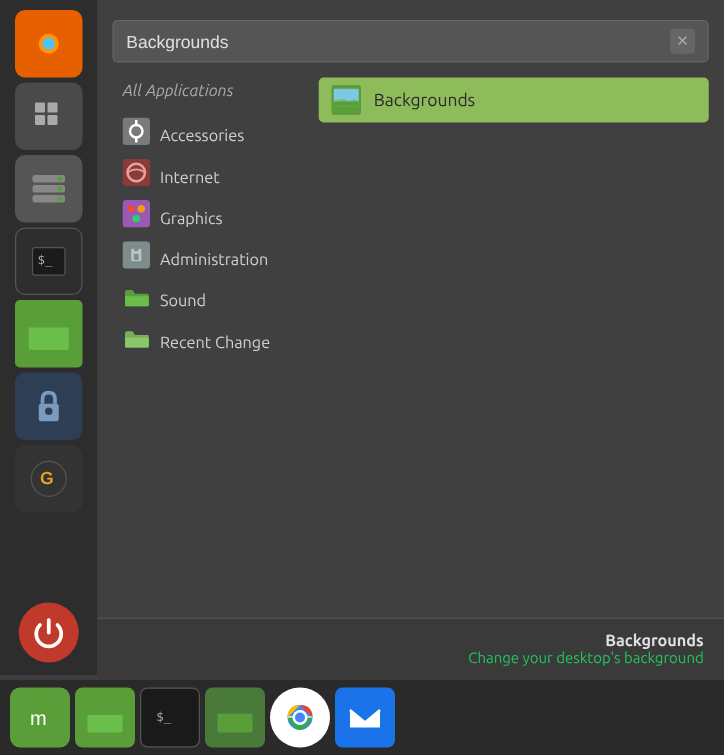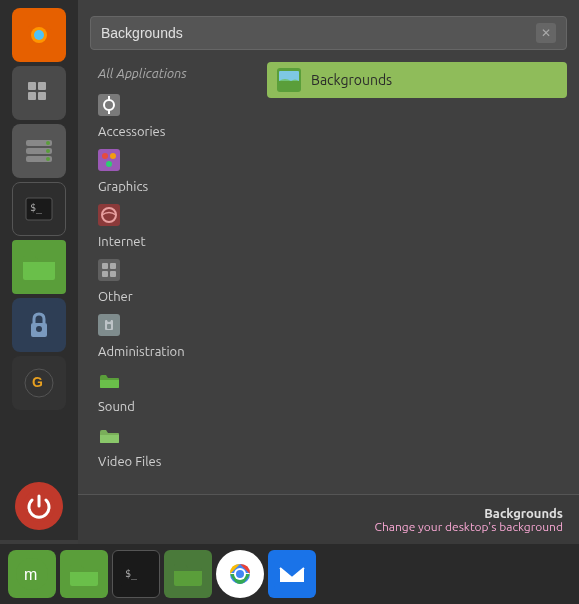--- a/index.html
+++ b/index.html
@@ -93,49 +93,48 @@
       display: flex;
       align-items: center;
       justify-content: center;
       font-size: 12px;
     }
 
     
     .content-area {
       display: flex;
       flex: 1;
-      gap: 12px;
+      gap: 0;
     }
 
     
     .categories {
       width: 165px;
       flex-shrink: 0;
       display: flex;
       flex-direction: column;
       gap: 1px;
     }
 
     .all-apps-label {
       color: #aaa;
       font-size: 13px;
       padding: 4px 8px 8px 8px;
       font-style: italic;
     }
 
     .category-item {
       display: flex;
-      align-items: flex-start;
+      align-items: flex-end;
       gap: 8px;
       padding: 5px 8px;
       cursor: pointer;
       border-radius: 3px;
       color: #d0d0d0;
       font-size: 13px;
-      flex-direction: column;
     }
 
     .cat-icon {
       width: 22px;
       height: 22px;
       border-radius: 3px;
       display: flex;
       align-items: center;
       justify-content: center;
       font-size: 13px;
@@ -193,21 +192,21 @@
       padding-right: 16px;
     }
 
     .info-title {
       color: #e0e0e0;
       font-size: 13px;
       font-weight: bold;
     }
 
     .info-desc {
-      color: #f9a8d4;
+      color: #22c55e;
       font-size: 12px;
       text-align: right;
     }
 
     
     .taskbar {
       position: absolute;
       bottom: 0;
       left: 0;
       right: 0;
@@ -315,53 +314,41 @@
             <line x1="11" y1="2" x2="11" y2="6" stroke="white" stroke-width="2"></line>
             <line x1="11" y1="16" x2="11" y2="20" stroke="white" stroke-width="2"></line>
           </svg>
         </div>
         <span>Accessories</span>
       </div>
 
       <div class="category-item">
         <div class="cat-icon">
           <svg width="22" height="22" viewBox="0 0 22 22">
+            <rect width="22" height="22" rx="3" fill="#8b3a3a"></rect>
+            <circle cx="11" cy="11" r="7" fill="none" stroke="#e8a0a0" stroke-width="2"></circle>
+            <path d="M4 11 Q11 6 18 11" fill="none" stroke="#e8a0a0" stroke-width="1.5"></path>
+          </svg>
+        </div>
+        <span>Internet</span>
+      </div>
+
+      <div class="category-item">
+        <div class="cat-icon">
+          <svg width="22" height="22" viewBox="0 0 22 22">
             <rect width="22" height="22" rx="3" fill="#9b59b6"></rect>
             <circle cx="7" cy="7" r="3" fill="#e74c3c"></circle>
             <circle cx="15" cy="7" r="3" fill="#f39c12"></circle>
             <circle cx="11" cy="15" r="3" fill="#2ecc71"></circle>
           </svg>
         </div>
         <span>Graphics</span>
       </div>
 
-      <div class="category-item">
-        <div class="cat-icon">
-          <svg width="22" height="22" viewBox="0 0 22 22">
-            <rect width="22" height="22" rx="3" fill="#8b3a3a"></rect>
-            <circle cx="11" cy="11" r="7" fill="none" stroke="#e8a0a0" stroke-width="2"></circle>
-            <path d="M4 11 Q11 6 18 11" fill="none" stroke="#e8a0a0" stroke-width="1.5"></path>
-          </svg>
-        </div>
-        <span>Internet</span>
-      </div>
-
-
-      <div class="category-item">
-        <div class="cat-icon">
-          <svg width="22" height="22" viewBox="0 0 22 22">
-            <rect width="22" height="22" rx="3" fill="#606060"></rect>
-            <rect x="4" y="4" width="6" height="6" rx="1" fill="#aaa"></rect>
-            <rect x="12" y="4" width="6" height="6" rx="1" fill="#aaa"></rect>
-            <rect x="4" y="12" width="6" height="6" rx="1" fill="#aaa"></rect>
-            <rect x="12" y="12" width="6" height="6" rx="1" fill="#aaa"></rect>
-          </svg>
-        </div>
-        <span>Other</span>
-      </div>
+
 
 
       <div class="category-item">
         <div class="cat-icon">
           <svg width="22" height="22" viewBox="0 0 22 22">
             <rect width="22" height="22" rx="3" fill="#7f8c8d"></rect>
             <rect x="7" y="6" width="8" height="10" rx="1" fill="#bdc3c7"></rect>
             <rect x="9" y="10" width="4" height="5" rx="1" fill="#7f8c8d"></rect>
             <rect x="9" y="4" width="4" height="4" rx="2" fill="#7f8c8d"></rect>
           </svg>
@@ -380,21 +367,21 @@
         <span>Sound</span>
       </div>
 
       <div class="category-item">
         <div class="cat-icon">
           <svg width="22" height="22" viewBox="0 0 22 22">
             <path d="M2 8 Q2 6 4 6 L8 6 L10 9 L20 9 Q21 9 21 10 L21 18 Q21 19 20 19 L3 19 Q2 19 2 18 Z" fill="#7aaf5a"></path>
             <path d="M2 11 L21 11 L21 18 Q21 19 20 19 L3 19 Q2 19 2 18 Z" fill="#8ac76a"></path>
           </svg>
         </div>
-        <span>Video Files</span>
+        <span>Recent Change</span>
       </div>
     </div>
 
     <div class="apps-list">
       <div class="app-item selected">
         <div class="app-icon">
           <svg width="24" height="24" viewBox="0 0 24 24">
             <rect width="24" height="24" rx="3" fill="#5a9e3a"></rect>
             <rect x="2" y="3" width="20" height="14" rx="1" fill="#7ec8e3"></rect>
             <rect x="2" y="13" width="20" height="4" fill="#5a9e3a"></rect>

